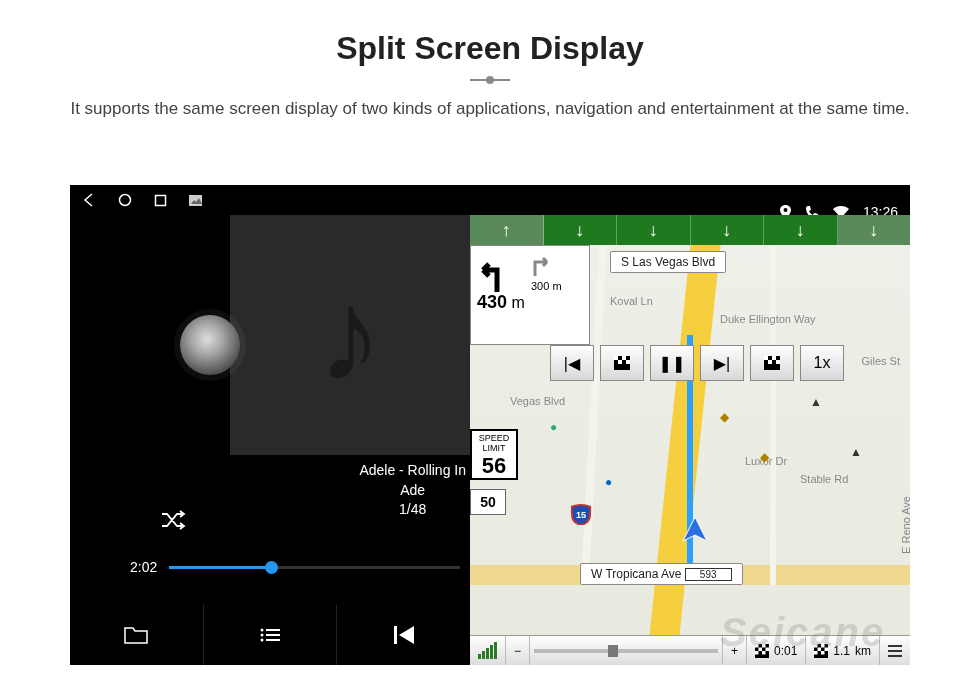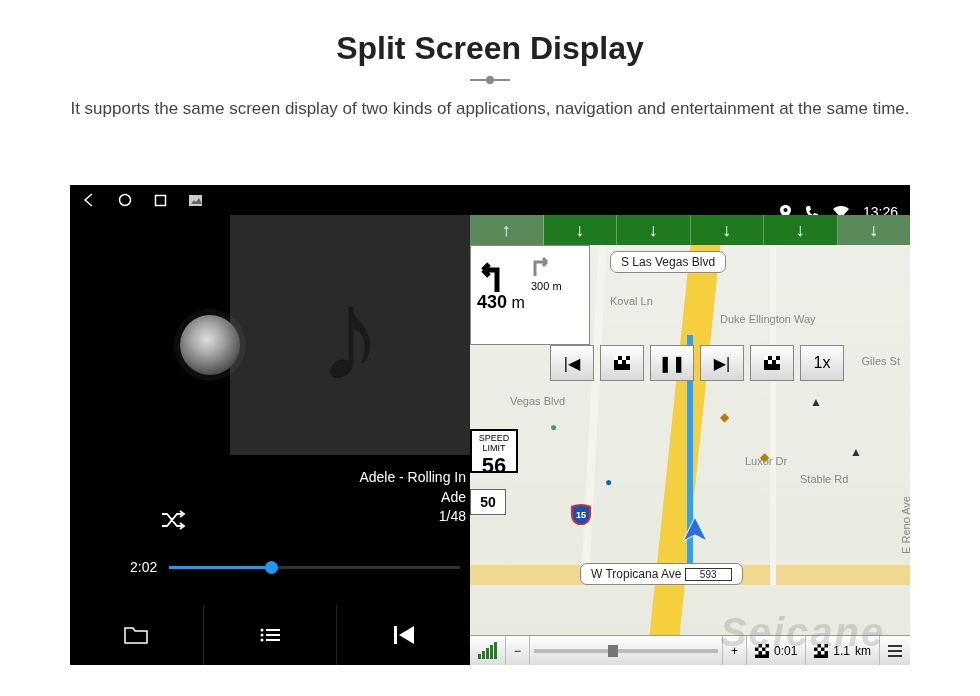--- a/index.html
+++ b/index.html
@@ -11,41 +11,41 @@
   .device { position: absolute; left: 70px; top: 185px; width: 840px; height: 480px; background: #000; }
   .statusbar { height: 30px; background: #000; display: flex; align-items: center; color: #fff; font-size: 14px; padding: 0 12px; }
   .sb-left { display: flex; gap: 22px; align-items: center; }
   .sb-right { margin-left: auto; display: flex; gap: 14px; align-items: center; margin-top: 24px; }
   .sb-icon { display: inline-flex; align-items: center; justify-content: center; }
   .split { display: flex; height: 450px; width: 100%; }
   .music { width: 400px; background: #000; position: relative; color: #fff; }
   .album { position: absolute; left: 160px; top: 0; width: 240px; height: 240px; background: #2a2a2a; display: flex; align-items: center; justify-content: center; }
   .album .note-ghost { font-size: 130px; color: #1a1a1a; }
   .dial { position: absolute; left: 110px; top: 100px; width: 60px; height: 60px; border-radius: 50%; background: radial-gradient(circle at 45% 40%, #ddd 0%, #aaa 30%, #555 70%, #222 100%); box-shadow: 0 0 0 6px rgba(255,255,255,0.05); }
-  .track-info { position: absolute; right: 4px; top: 253px; text-align: right; font-size: 14px; line-height: 1.4; }
+  .track-info { position: absolute; right: 4px; top: 246px; text-align: center; font-size: 14px; line-height: 1.4; }
   .shuffle { position: absolute; left: 90px; top: 295px; font-size: 22px; }
   .progress { position: absolute; left: 60px; bottom: 90px; width: 330px; display: flex; align-items: center; gap: 12px; font-size: 14px; }
   .progress-bar { flex: 1; height: 3px; background: #333; position: relative; }
   .progress-fill { position: absolute; left: 0; top: 0; height: 3px; background: #2196f3; }
   .progress-thumb { position: absolute; top: -5px; width: 13px; height: 13px; border-radius: 50%; background: #2196f3; }
   .music-controls { position: absolute; left: 0; bottom: 0; width: 100%; height: 60px; display: flex; }
   .mc-btn { flex: 1; display: flex; align-items: center; justify-content: center; color: #fff; font-size: 22px; border-right: 1px solid #222; }
   .mc-btn:last-child { border-right: none; }
   .nav { flex: 1; position: relative; background: linear-gradient(to bottom, #eef0e9, #e8eadf); overflow: hidden; }
   .lane-bar { position: absolute; top: 0; left: 0; right: 0; height: 30px; background: #1f7a1f; display: flex; }
   .lane { flex: 1; display: flex; align-items: center; justify-content: center; border-right: 1px solid rgba(255,255,255,0.3); color: #fff; font-size: 18px; }
   .lane:last-child { border-right: none; }
   .lane.muted { background: #5a8a5a; }
-  .street-label { position: absolute; background: #fff; color: #222; font-size: 12px; padding: 3px 10px; border: 1px solid #888; border-radius: 7px; }
+  .street-label { position: absolute; background: #fff; color: #222; font-size: 12px; padding: 3px 10px; border: 1px solid #888; border-radius: 2px; }
   .map-road { position: absolute; background: #fff; }
   .turn-panel { position: absolute; left: 0; top: 30px; width: 120px; height: 100px; background: #fff; border: 1px solid #888; padding: 6px; }
   .turn-main { display: flex; align-items: flex-start; gap: 20px; }
   .turn-dist { font-size: 18px; font-weight: bold; margin-top: 6px; }
   .turn-sub { font-size: 11px; }
-  .speed-sign { position: absolute; left: 0; top: 214px; width: 48px; height: 44px; background: #fff; border: 2px solid #000; text-align: center; font-size: 9px; line-height: 1.1; padding-top: 3px; }
+  .speed-sign { position: absolute; left: 0; top: 214px; width: 48px; height: 51px; background: #fff; border: 2px solid #000; text-align: center; font-size: 9px; line-height: 1.1; padding-top: 3px; }
   .speed-sign .big { font-size: 22px; font-weight: bold; }
   .cur-speed { position: absolute; left: 0; top: 274px; width: 36px; height: 26px; background: #fff; border: 1px solid #666; display: flex; align-items: center; justify-content: center; font-size: 14px; font-weight: bold; }
   .nav-buttons { position: absolute; left: 80px; top: 130px; display: flex; gap: 6px; }
   .nav-btn { width: 44px; height: 36px; background: linear-gradient(#fefefe,#d8d8d8); border: 1px solid #888; display: flex; align-items: center; justify-content: center; font-size: 16px; }
   .route { position: absolute; border-left: 6px solid #2aa0ff; }
   .arrow-cursor { position: absolute; left: 210px; top: 300px; }
   .bottom-bar { position: absolute; left: 0; bottom: 0; right: 0; height: 30px; background: linear-gradient(#fff,#ddd); border-top: 1px solid #999; display: flex; align-items: center; font-size: 12px; }
   .bb-item { display: flex; align-items: center; gap: 5px; padding: 0 8px; border-right: 1px solid #bbb; height: 100%; }
   .bb-item:last-child { border-right: none; margin-left: auto; }
   .gps-bars { display: inline-flex; align-items: flex-end; gap: 1px; }

